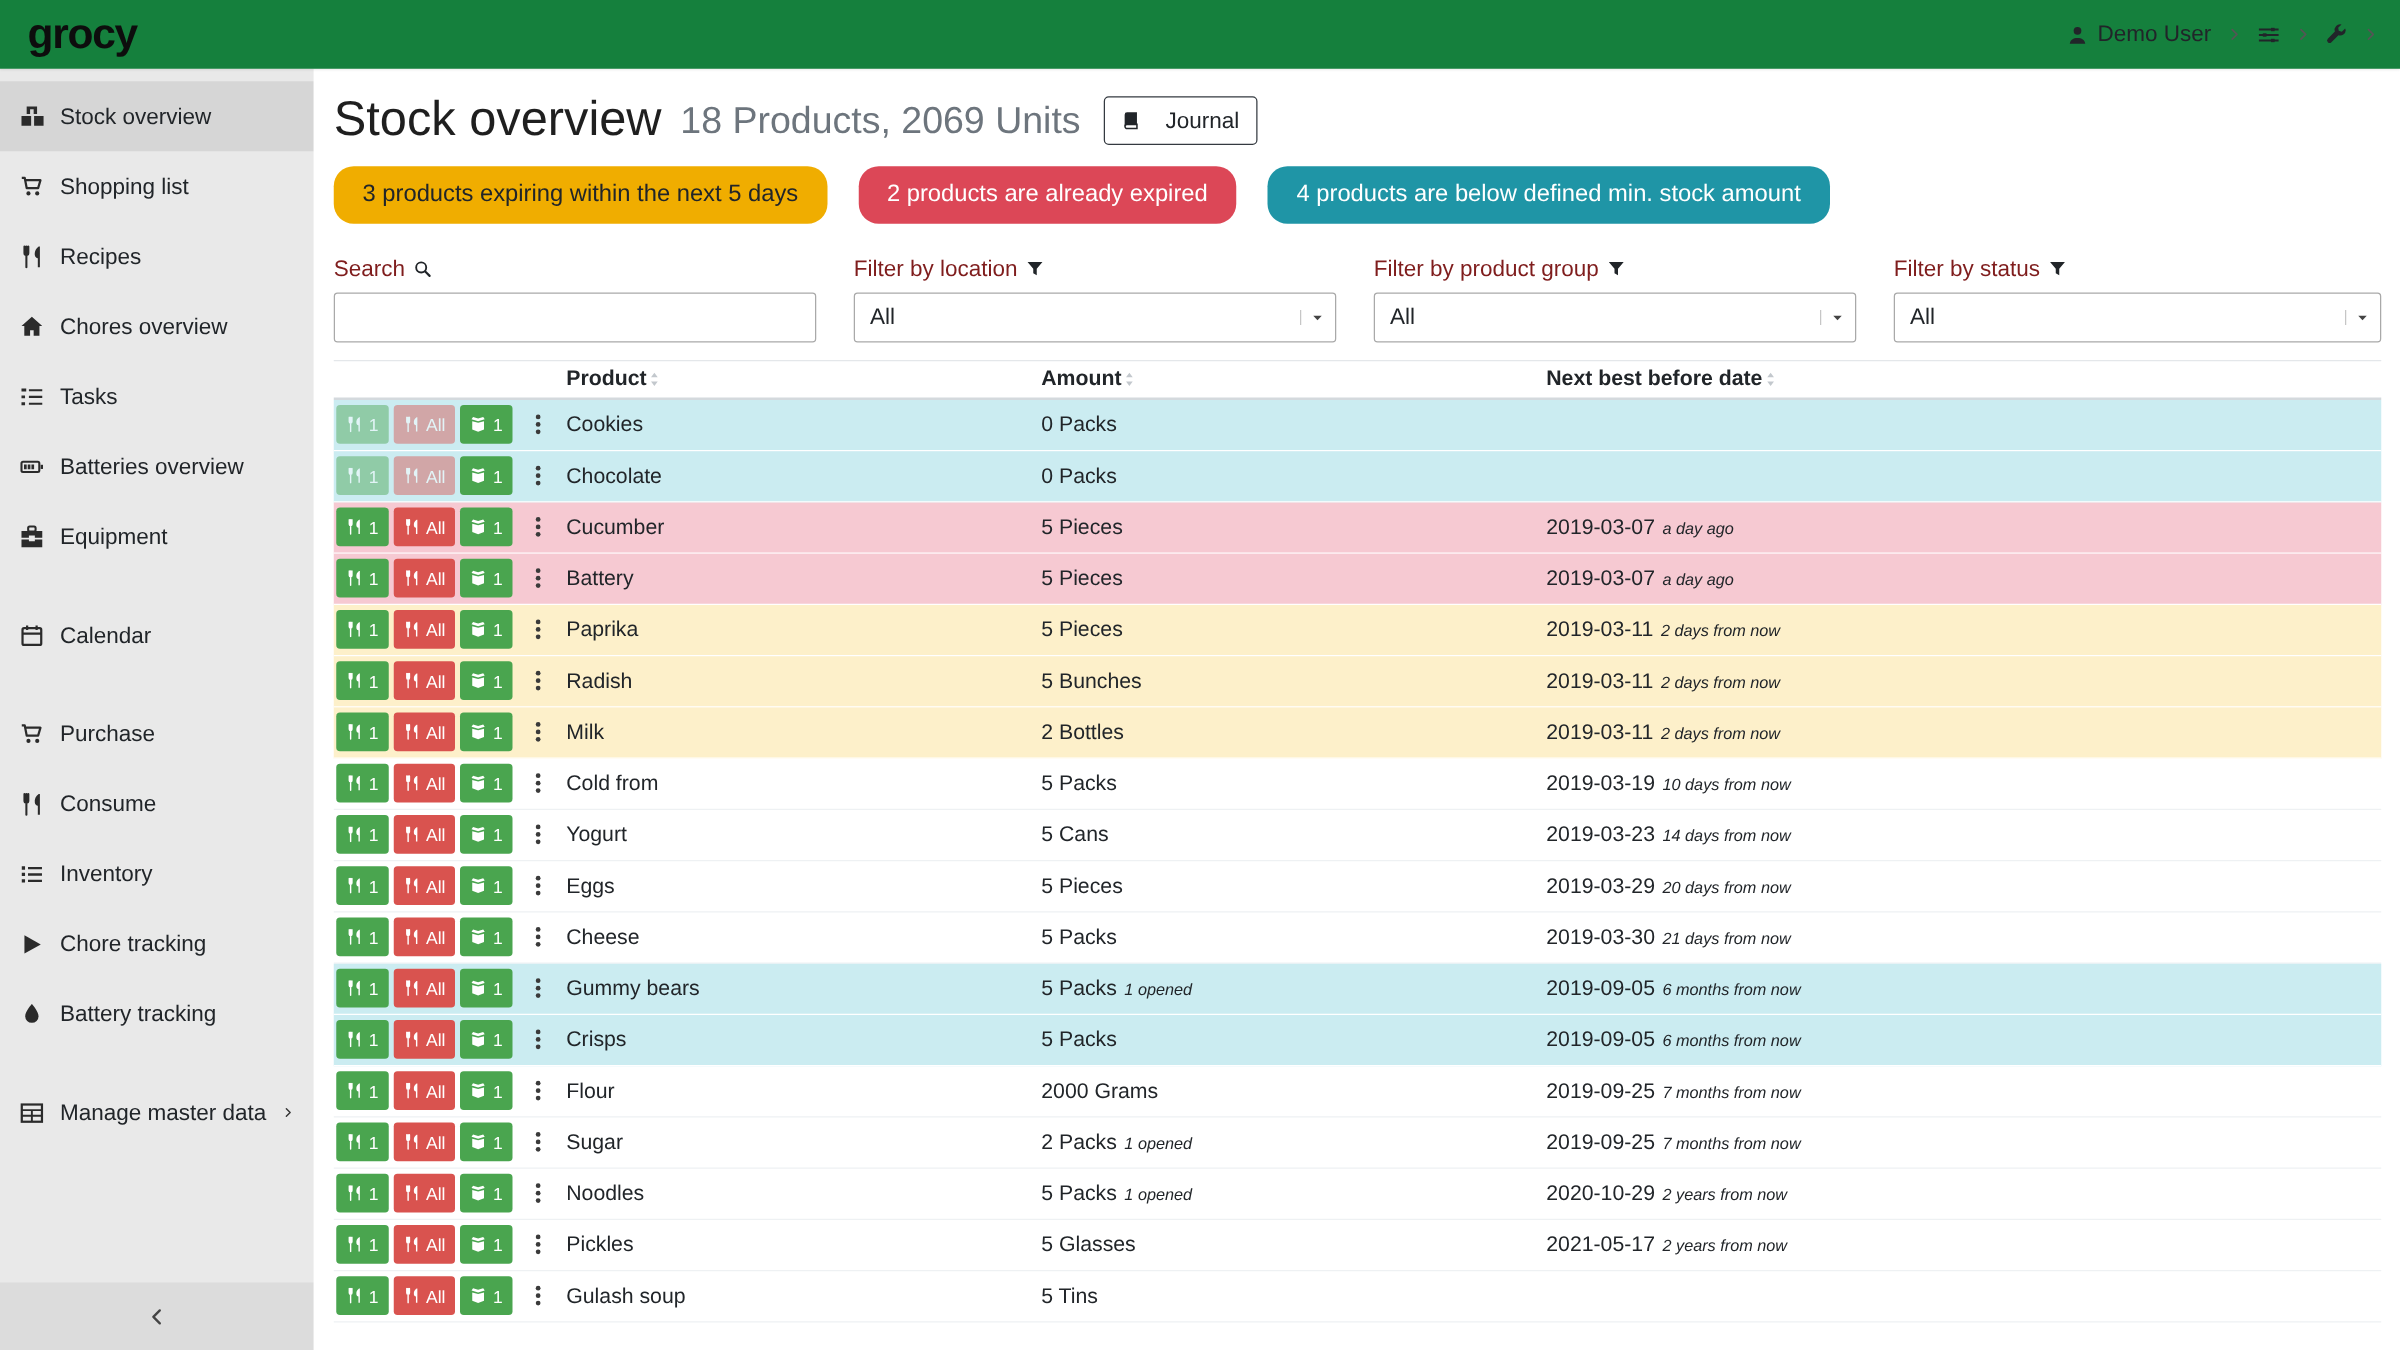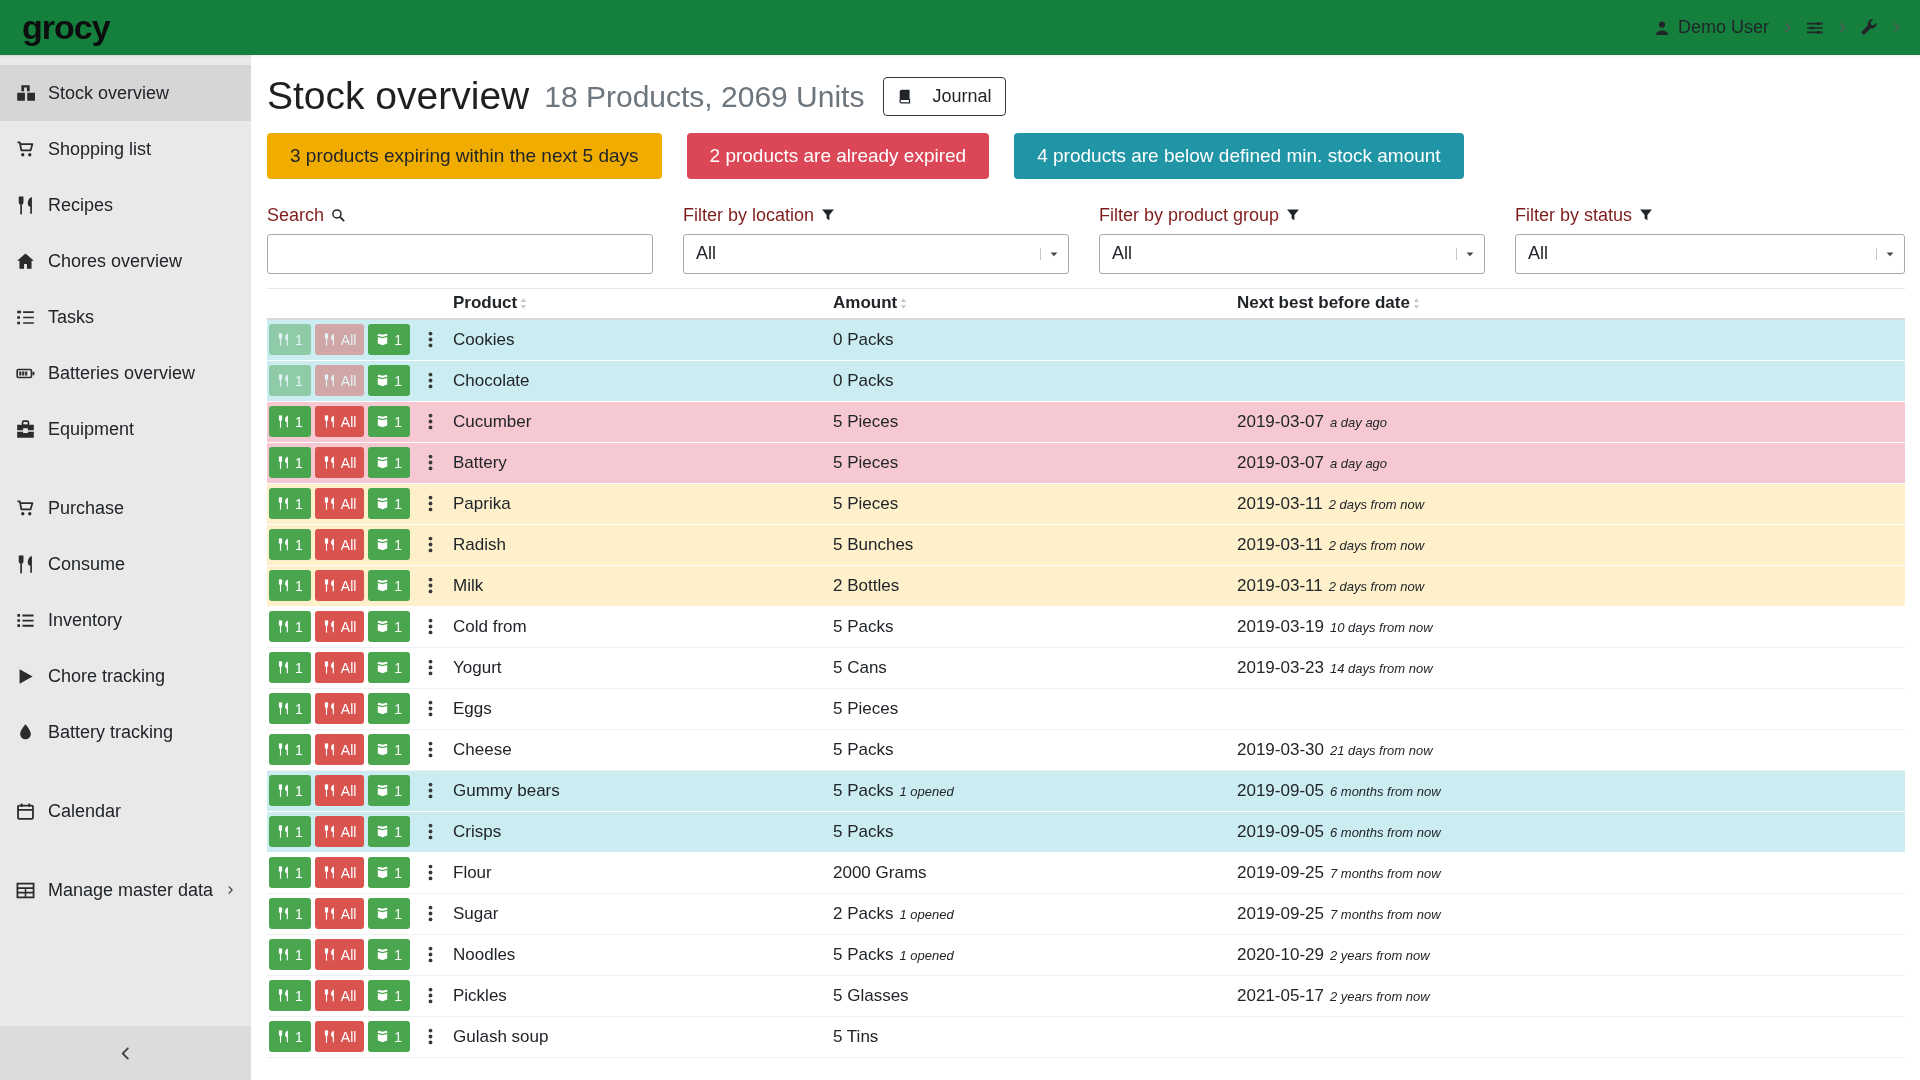--- a/index.html
+++ b/index.html
@@ -33,21 +33,21 @@
 
   
   main{grid-row:2;padding:20px 15px 0 16px;overflow:hidden;background:#fff}
   .page-head{display:flex;align-items:center;gap:15px}
   .page-title{font-size:39px;font-weight:500;color:#1f1f1f;line-height:1.1}
   .page-subtitle{font-size:30px;color:#6d757d;line-height:1.1}
   .journal-btn{display:inline-flex;align-items:center;gap:20px;border:1px solid #343a40;background:#fff;border-radius:4px;font-size:18px;padding:8px 13px;margin-left:4px;cursor:pointer;color:#212529;font-family:inherit}
   .book-icn{width:15px;height:15px}
 
   .banners{display:flex;gap:25px;margin-top:15px}
-  .banner{height:46px;display:flex;align-items:center;padding:0 23px;border-radius:4px;font-size:19px;color:#fff;cursor:pointer;white-space:nowrap}
+  .banner{height:46px;display:flex;align-items:center;padding:0 23px;border-radius:16px;font-size:19px;color:#fff;cursor:pointer;white-space:nowrap}
   .banner.warning{background:var(--c-warning);color:#212529}
   .banner.danger{background:var(--c-danger)}
   .banner.info{background:var(--c-info)}
 
   
   .filters{display:grid;grid-template-columns:386px 386px 386px 1fr;column-gap:30px;margin-top:26px}
   .flabel{display:flex;align-items:center;gap:7px;font-size:18px;margin-bottom:8px;color:#7f1d1d}
   .flabel .icn{width:14px;height:14px;color:#212529}
   .search-input{width:100%;height:40px;border:1px solid #a9a9a9;border-radius:3px;padding:0 10px;font-size:17px;font-family:inherit;outline:none;background:#fff}
   .select{height:40px;border:1px solid #a9a9a9;border-radius:3px;background:#fff;display:flex;align-items:center;justify-content:space-between;padding:0 8px 0 12px;font-size:18px;cursor:pointer}
@@ -188,20 +188,31 @@
                 <path fill="currentColor" d="M1 4h14v4.6h-5V7H6v1.6H1zM1 9.8h5V11h4V9.8h5V15H1z"></path>
               </svg>
             </span>
             <span class="slabel">Equipment</span>
           </div>
         </div>
         <div class="side-group">
           <div class="side-item">
             <span class="sicon">
               <svg viewBox="0 0 16 16">
+                <rect x="1.7" y="3" width="12.6" height="11.3" rx="1" fill="none" stroke="currentColor" stroke-width="1.5"></rect>
+                <path stroke="currentColor" stroke-width="1.5" d="M1.7 6.6h12.6M4.8 1.2v3M11.2 1.2v3"></path>
+              </svg>
+            </span>
+            <span class="slabel">Calendar</span>
+          </div>
+        </div>
+        <div class="side-group">
+          <div class="side-item">
+            <span class="sicon">
+              <svg viewBox="0 0 16 16">
                 <path d="M1.2 2h2l1.3 6.8h7.7l1.6-5.3H4" fill="none" stroke="currentColor" stroke-width="1.5" stroke-linejoin="round"></path>
                 <circle cx="5.7" cy="12.4" r="1.4" fill="currentColor"></circle>
                 <circle cx="11.6" cy="12.4" r="1.4" fill="currentColor"></circle>
               </svg>
             </span>
             <span class="slabel">Purchase</span>
           </div>
           <div class="side-item">
             <span class="sicon">
               <svg viewBox="0 0 16 16">
@@ -227,31 +238,20 @@
             </span>
             <span class="slabel">Chore tracking</span>
           </div>
           <div class="side-item">
             <span class="sicon">
               <svg viewBox="0 0 16 16">
                 <path fill="currentColor" d="M8 1s-4.5 5-4.5 8.2a4.5 4.5 0 0 0 9 0C12.5 6 8 1 8 1z"></path>
               </svg>
             </span>
             <span class="slabel">Battery tracking</span>
-          </div>
-        </div>
-        <div class="side-group">
-          <div class="side-item">
-            <span class="sicon">
-              <svg viewBox="0 0 16 16">
-                <rect x="1.7" y="3" width="12.6" height="11.3" rx="1" fill="none" stroke="currentColor" stroke-width="1.5"></rect>
-                <path stroke="currentColor" stroke-width="1.5" d="M1.7 6.6h12.6M4.8 1.2v3M11.2 1.2v3"></path>
-              </svg>
-            </span>
-            <span class="slabel">Calendar</span>
           </div>
         </div>
         <div class="side-group">
           <div class="side-item">
             <span class="sicon">
               <svg viewBox="0 0 16 16">
                 <rect x="1.2" y="2.2" width="13.6" height="11.6" fill="none" stroke="currentColor" stroke-width="1.5"></rect>
                 <path stroke="currentColor" stroke-width="1.3" d="M1.2 6h13.6M1.2 9.8h13.6M8 6v7.8"></path>
               </svg>
             </span>
@@ -704,20 +704,21 @@
               <span class="dots">
                 <svg viewBox="0 0 16 16">
                   <circle cx="8" cy="3" r="1.6" fill="currentColor"></circle>
                   <circle cx="8" cy="8" r="1.6" fill="currentColor"></circle>
                   <circle cx="8" cy="13" r="1.6" fill="currentColor"></circle>
                 </svg>
               </span>
             </div>
             <div class="cell">Eggs</div>
             <div class="cell"><span>5 Pieces</span></div>
+            <div class="cell"><span>2019-03-29</span><i class="note">20 days from now</i></div>
           </div>
           <div class="trow">
             <div class="cell actions">
               <button class="rbtn green"><span class="bicon">
                   <svg viewBox="0 0 16 16">
                     <path fill="none" stroke="currentColor" stroke-width="1.4" stroke-linecap="round" d="M3 1v4.5M5.6 1v4.5M4.3 1v14M3 5.5a1.3 1.3 0 0 0 2.6 0"></path>
                     <path fill="currentColor" d="M12.6 1c-2 1.3-3 3.6-2.6 5.9.2 1.1 1 1.9 2 2V15h1.4V1z"></path>
                   </svg>
                 </span>1</button>
               <button class="rbtn red"><span class="bicon">

